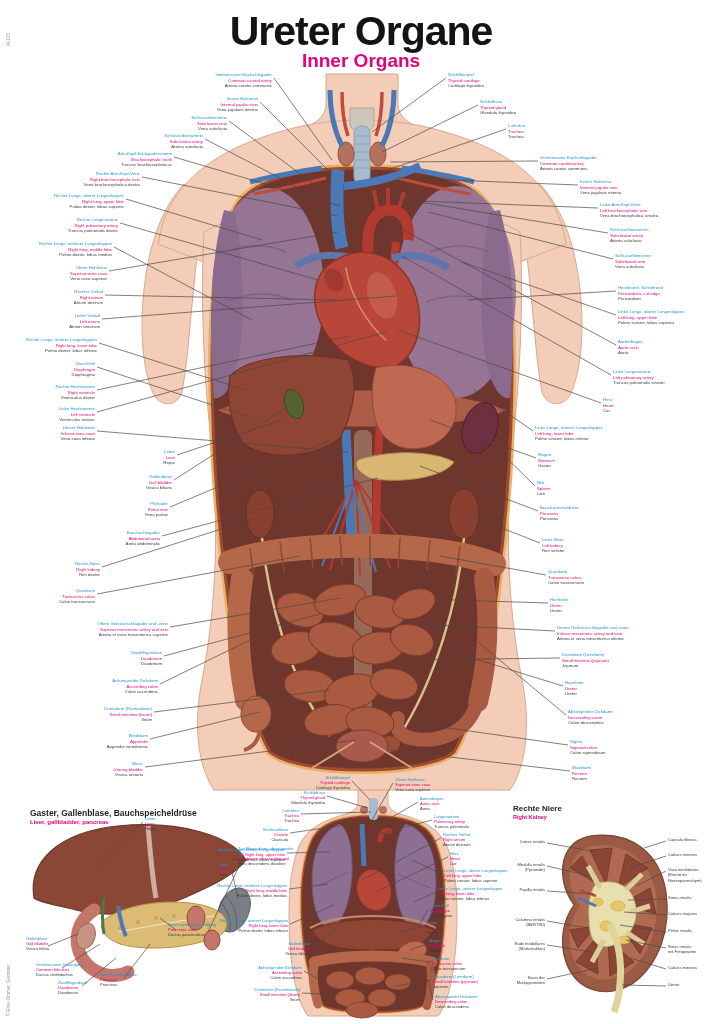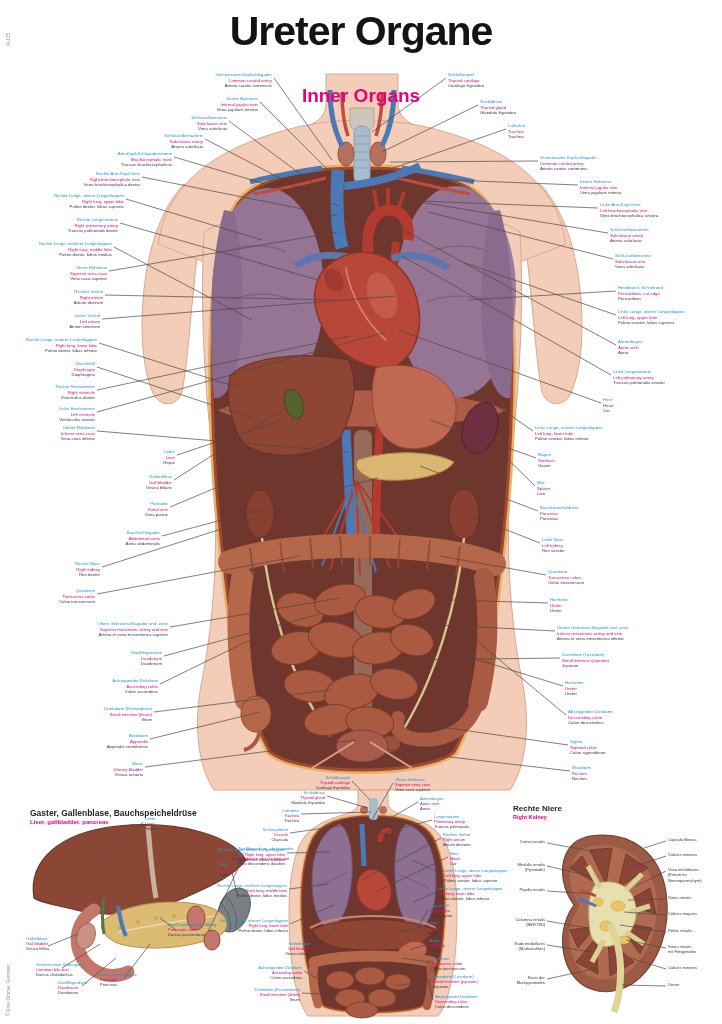--- a/index.html
+++ b/index.html
@@ -5,21 +5,21 @@
   html,body{margin:0;padding:0;background:#ffffff;}
   .poster{position:relative;width:722px;height:1024px;background:#fff;overflow:hidden;
           font-family:"Liberation Sans",sans-serif;}
   .layer{position:absolute;top:0;left:0;}
   #labels{position:absolute;top:0;left:0;width:722px;height:1024px;z-index:3;}
   #leaders{z-index:2;}
   #art{z-index:1;}
   .title-de{position:absolute;top:8px;left:0;width:100%;text-align:center;
             font-size:41px;font-weight:bold;color:#141414;letter-spacing:-1px;z-index:4;}
   .title-en{position:absolute;top:50px;left:0;width:100%;text-align:center;
-            font-size:19px;font-weight:bold;color:#e5007d;z-index:4;margin-top:35px;}
+            font-size:19px;font-weight:bold;color:#e5007d;z-index:4;}
   .lbl{position:absolute;font-size:4.3px;line-height:1.3;}
   .lbl.l{text-align:right;}
   .lbl.r{text-align:left;}
   .lbl .de{color:#2196cf;}
   .lbl .en{color:#e5007d;}
   .lbl .la{color:#3a3a3a;}
   .plbl{font-size:4.1px;line-height:1.25;}
   .lat{position:absolute;font-size:4.1px;line-height:1.3;color:#3a3a3a;white-space:pre-line;}
   .lat.l{text-align:right;}
   .p-title-de{position:absolute;font-weight:bold;color:#1f1f1f;}

